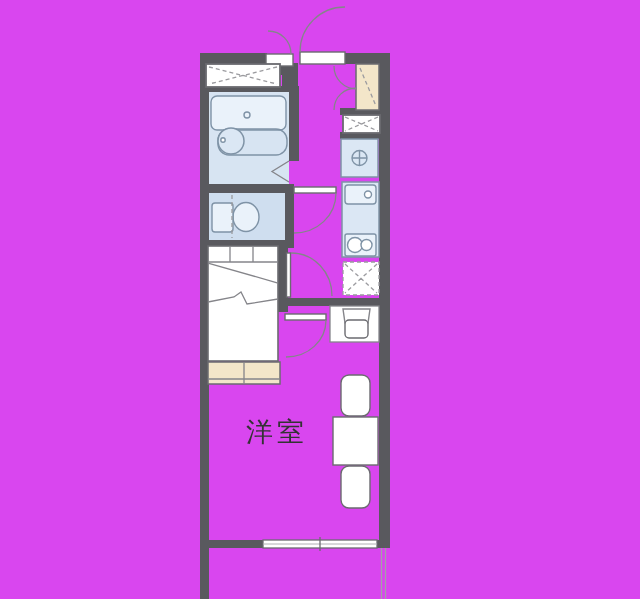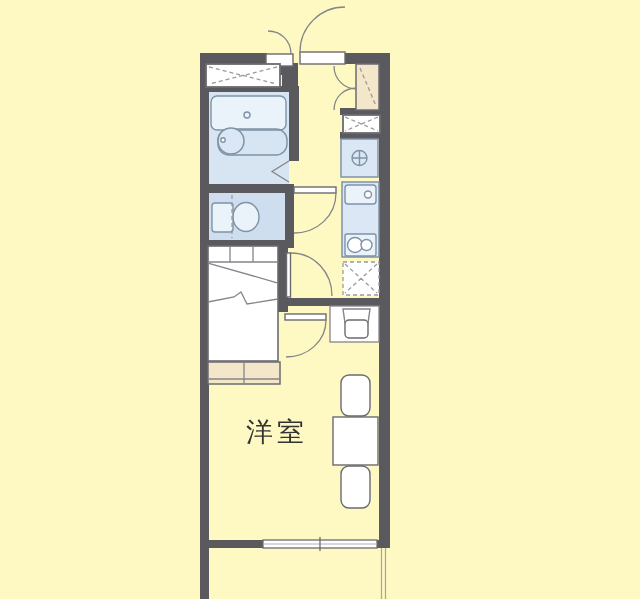--- a/index.html
+++ b/index.html
@@ -1,16 +1,16 @@
 <!DOCTYPE html>
 <html style="--c-wall: #59595e; --c-box_line: #6b6b70; --c-line: #85858a; --c-dash: #9b9b9f; --c-fixture_line: #7f93a6; --c-fixture_fill: #dbe7f4; --c-fixture_light: #eaf2fa; --c-storage_fill: #f3e6c9; --c-bath_fill: #d7e4f2; --c-toilet_fill: #cfdeef; --c-rail: #a3a3a7; --c-label: #333333;"><head>
 <meta charset="utf-8">
 <style>
   html,body{margin:0;padding:0;background:#fff;}
-  #canvas{position:relative;width:640px;height:599px;background:#fef9c3;overflow:hidden;
+  #canvas{position:relative;width:640px;height:599px;background:#d946ef;overflow:hidden;
           font-family:"DejaVu Sans","Liberation Sans",sans-serif;}
   svg{position:absolute;left:0;top:0;}
   .wall{fill:var(--c-wall,#59595e);}
   .box{fill:#fff;stroke:var(--c-box_line,#6b6b70);stroke-width:1.8;}
   .leaf{fill:#fff;stroke:var(--c-box_line,#6b6b70);stroke-width:1.4;}
   .arc{fill:none;stroke:var(--c-line,#85858a);stroke-width:1.3;}
   .thin{fill:none;stroke:var(--c-line,#85858a);stroke-width:1.3;}
   .dash{fill:none;stroke:var(--c-dash,#9b9b9f);stroke-width:1.3;stroke-dasharray:4 3;}
   .fix{fill:var(--c-fixture_fill,#dbe7f4);stroke:var(--c-fixture_line,#7f93a6);stroke-width:1.5;}
   .fixl{fill:var(--c-fixture_light,#eaf2fa);stroke:var(--c-fixture_line,#7f93a6);stroke-width:1.4;}

